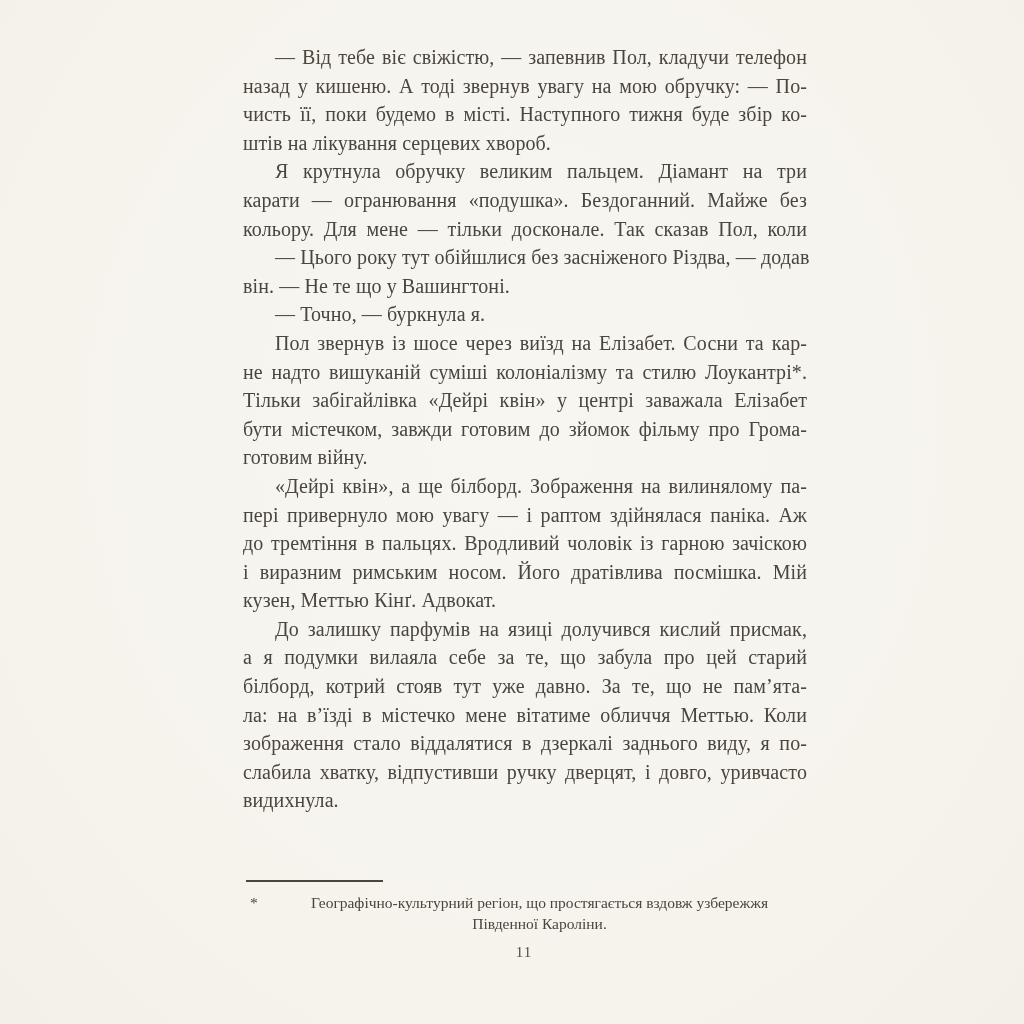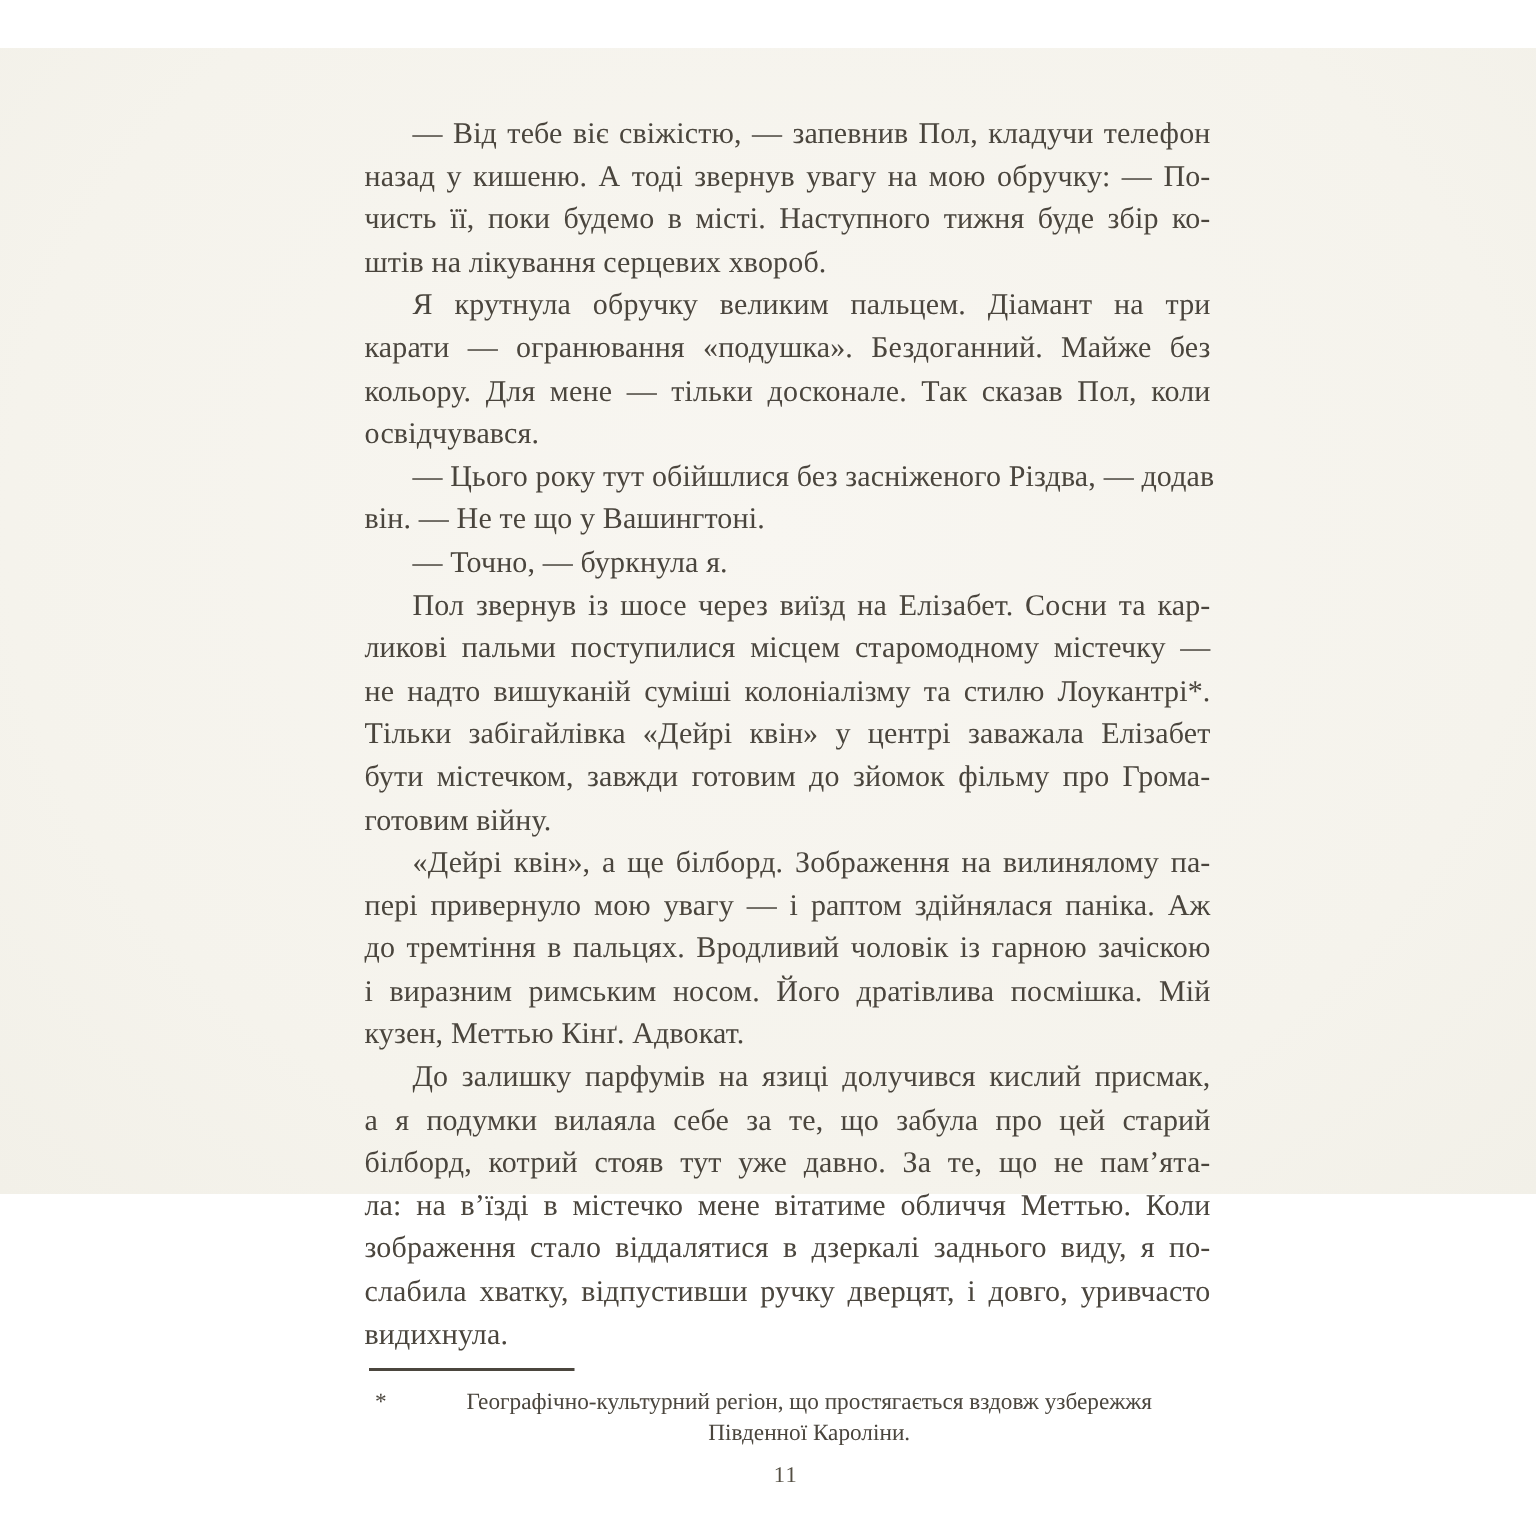--- a/index.html
+++ b/index.html
@@ -8,24 +8,23 @@
   }
   body {
     width: 1024px;
     height: 1024px;
     overflow: hidden;
     font-family: "Liberation Serif", "DejaVu Serif", serif;
   }
   .page {
     position: relative;
     width: 1024px;
-    height: 764px;
+    height: 1024px;
     background: radial-gradient(ellipse at 50% 42%, #f8f6f1 0%, #f5f3ec 70%, #f2f0e8 100%);
     color: #4a453d;
-    margin-top: 32px;
   }
   
   .text-block {
     position: absolute;
     left: 243px;
     top: 43px;
     width: 564px;
     font-size: 20px;
     line-height: 28.6px;
     letter-spacing: 0.1px;
@@ -88,26 +87,24 @@
 <div class="page">
 
   <div class="text-block" id="body-text">
       <div class="line first">— Від тебе віє свіжістю, — запевнив Пол, кладучи телефон</div>
       <div class="line">назад у кишеню. А тоді звернув увагу на мою обручку: — По-</div>
       <div class="line">чисть її, поки будемо в місті. Наступного тижня буде збір ко-</div>
       <div class="line last">штів на лікування серцевих хвороб.</div>
       <div class="line first">Я крутнула обручку великим пальцем. Діамант на три</div>
       <div class="line">карати — огранювання «подушка». Бездоганний. Майже без</div>
       <div class="line">кольору. Для мене — тільки досконале. Так сказав Пол, коли</div>
-      <div class="line last">освідчувався.</div>
       <div class="line first">— Цього року тут обійшлися без засніженого Різдва, — додав</div>
       <div class="line last">він. — Не те що у Вашингтоні.</div>
       <div class="line first last">— Точно, — буркнула я.</div>
       <div class="line first">Пол звернув із шосе через виїзд на Елізабет. Сосни та кар-</div>
-      <div class="line">ликові пальми поступилися місцем старомодному містечку —</div>
       <div class="line">не надто вишуканій суміші колоніалізму та стилю Лоукантрі*.</div>
       <div class="line">Тільки забігайлівка «Дейрі квін» у центрі заважала Елізабет</div>
       <div class="line">бути містечком, завжди готовим до зйомок фільму про Грома-</div>
       <div class="line last">готовим війну.</div>
       <div class="line first">«Дейрі квін», а ще білборд. Зображення на вилинялому па-</div>
       <div class="line">пері привернуло мою увагу — і раптом здійнялася паніка. Аж</div>
       <div class="line">до тремтіння в пальцях. Вродливий чоловік із гарною зачіскою</div>
       <div class="line">і виразним римським носом. Його дратівлива посмішка. Мій</div>
       <div class="line last">кузен, Меттью Кінґ. Адвокат.</div>
       <div class="line first">До залишку парфумів на язиці долучився кислий присмак,</div>

